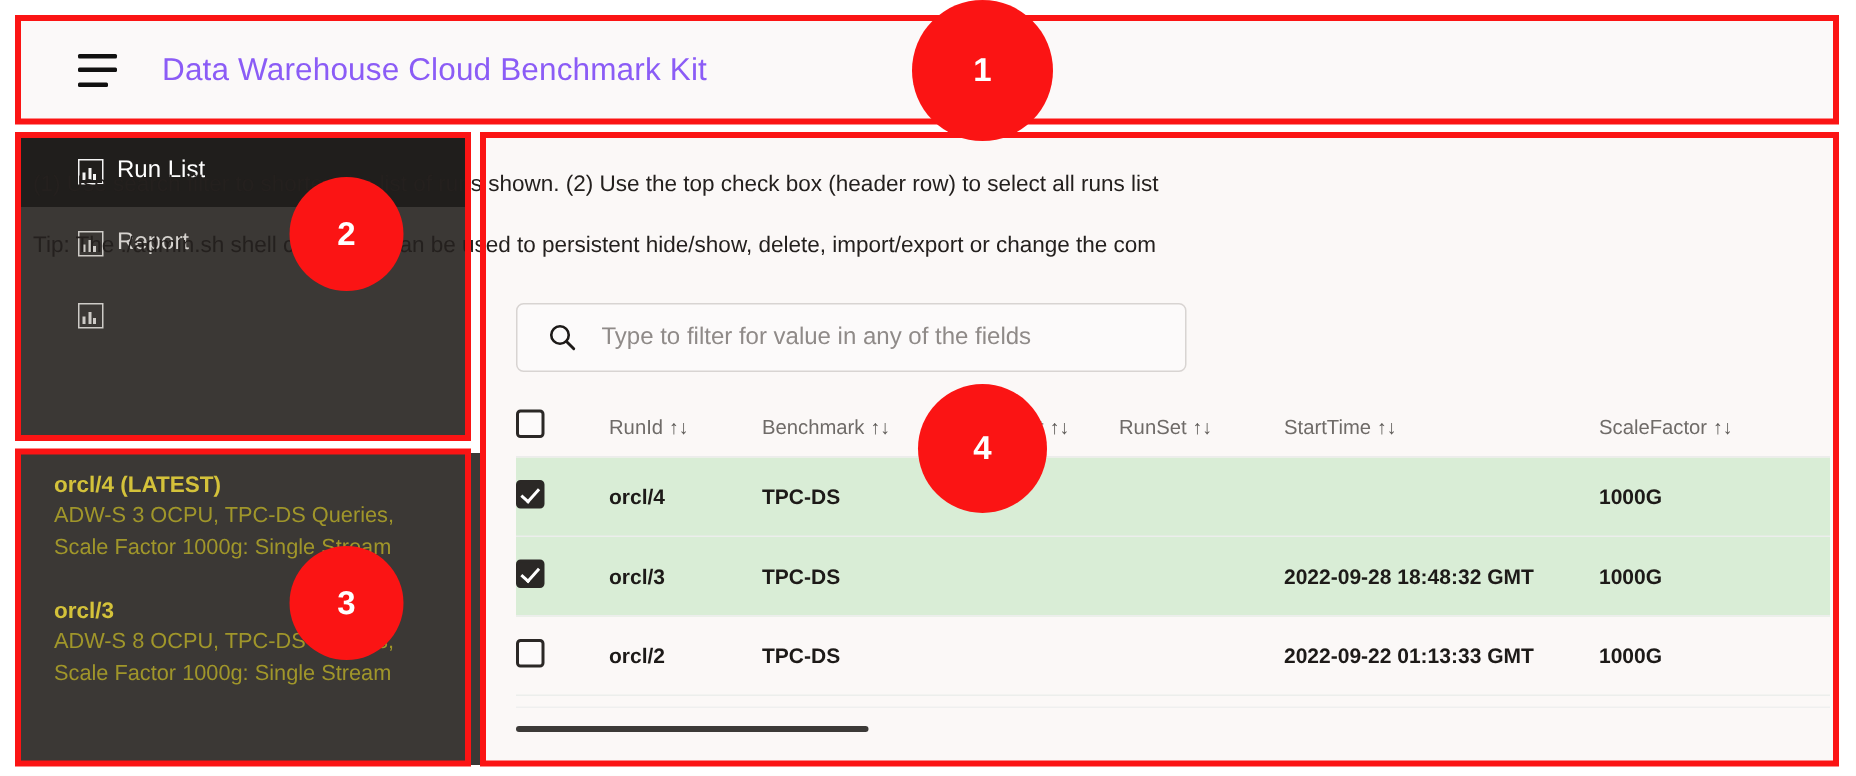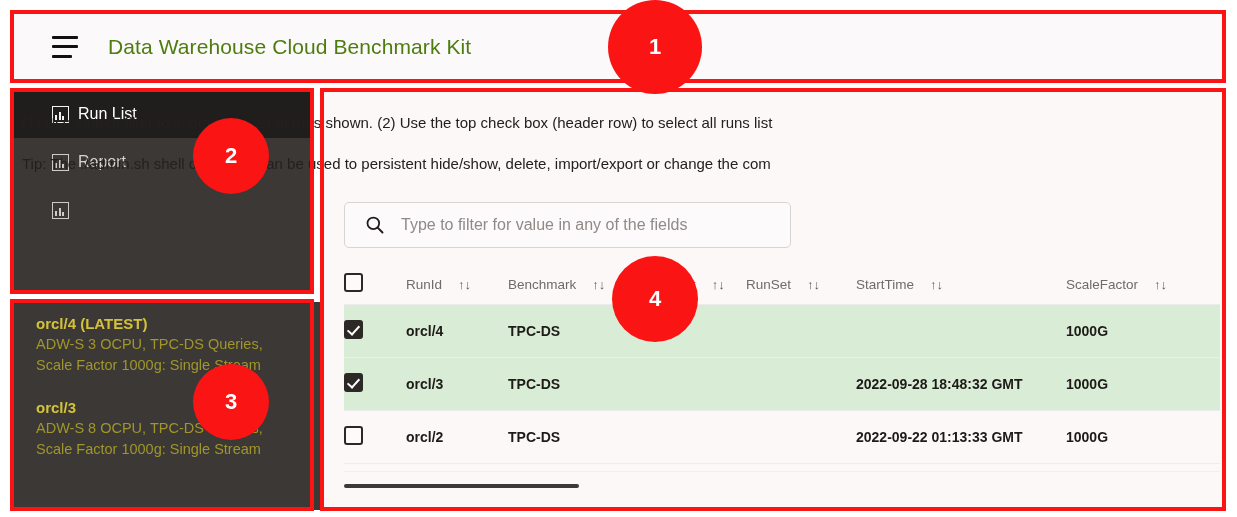--- a/index.html
+++ b/index.html
@@ -49,21 +49,21 @@
   .hamburger i {
     display: block;
     height: 3px;
     background: #111111;
     border-radius: 1px;
   }
   .hamburger i:nth-child(1) { width: 26px; }
   .hamburger i:nth-child(2) { width: 26px; }
   .hamburger i:nth-child(3) { width: 20px; }
   #app-title {
-    color: #4d7c0f;
+    color: #8b5cf6;
     font-size: 21px;
     letter-spacing: 0.1px;
     white-space: nowrap;
   }
 
   
   #sidebar-nav {
     position: absolute;
     left: 14px;
     top: 90px;
@@ -226,21 +226,21 @@
     white-space: nowrap;
   }
   #runs-table tr.selected td { background: #d9edd6; }
   .col-check { width: 62px; }
   .col-runid { width: 102px; }
   .col-bench { width: 112px; }
   .col-env   { width: 126px; }
   .col-runset{ width: 110px; }
   .col-start { width: 210px; }
   .col-scale { width: 154px; }
-  .th-inner { display: flex; align-items: center; gap: 16px; }
+  .th-inner { display: flex; align-items: center; gap: 4px; }
   .sort-icon { color: #5d5a57; font-size: 13px; }
   .chk {
     width: 19px;
     height: 19px;
     border: 2px solid #2b2826;
     border-radius: 3px;
     box-sizing: border-box;
     background: #fcfafa;
     display: inline-block;
     position: relative;

